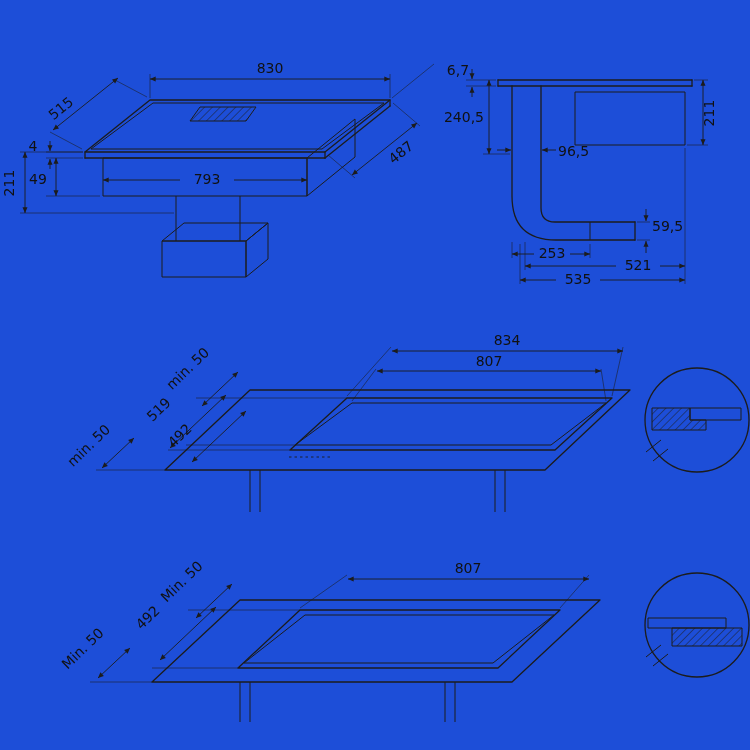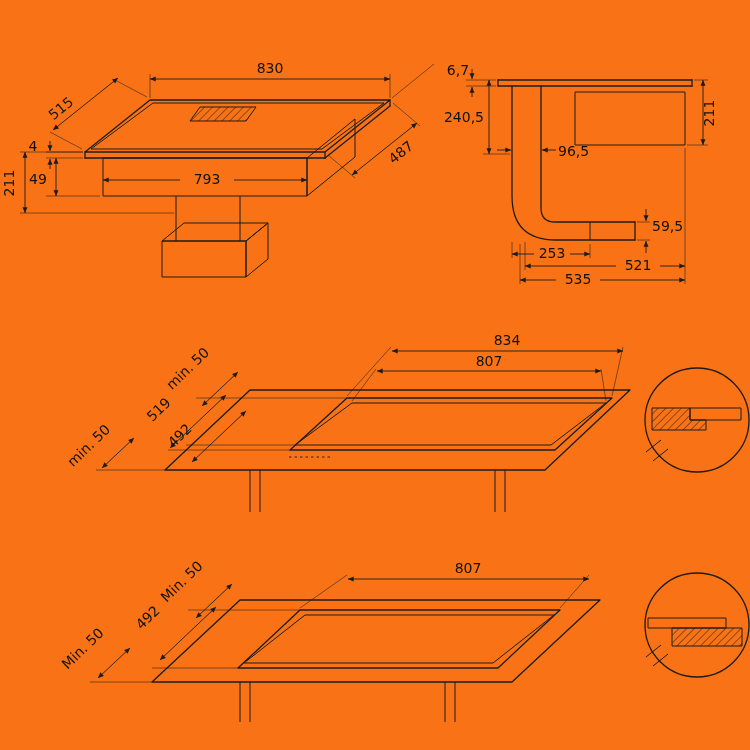--- a/index.html
+++ b/index.html
@@ -1,16 +1,16 @@
 <!DOCTYPE html>
 <html><head>
 <meta charset="utf-8">
 <style>
   html,body{margin:0;padding:0;background:#ffffff;}
-  .page{width:750px;height:750px;background:#f97316;overflow:hidden;font-family:"DejaVu Sans",sans-serif;}
+  .page{width:750px;height:750px;background:#1d4ed8;overflow:hidden;font-family:"DejaVu Sans",sans-serif;}
   svg{display:block;}
   .obj{stroke:#1c1c1c;stroke-width:1.3;fill:none;stroke-linejoin:round;stroke-linecap:round;}
   .obj2{stroke:#1c1c1c;stroke-width:1.0;fill:none;stroke-linejoin:round;}
   .dim{stroke:#1c1c1c;stroke-width:0.9;fill:none;}
   .ext{stroke:#1c1c1c;stroke-width:0.55;fill:none;}
   .dash{stroke:#1c1c1c;stroke-width:0.9;fill:none;stroke-dasharray:2.5 3;}
   .lbl{font-family:"DejaVu Sans",sans-serif;font-size:14px;fill:#111111;}
   .hatchfill{fill:url(#hatch);stroke:#1c1c1c;stroke-width:1.0;}
 </style>
 </head>

